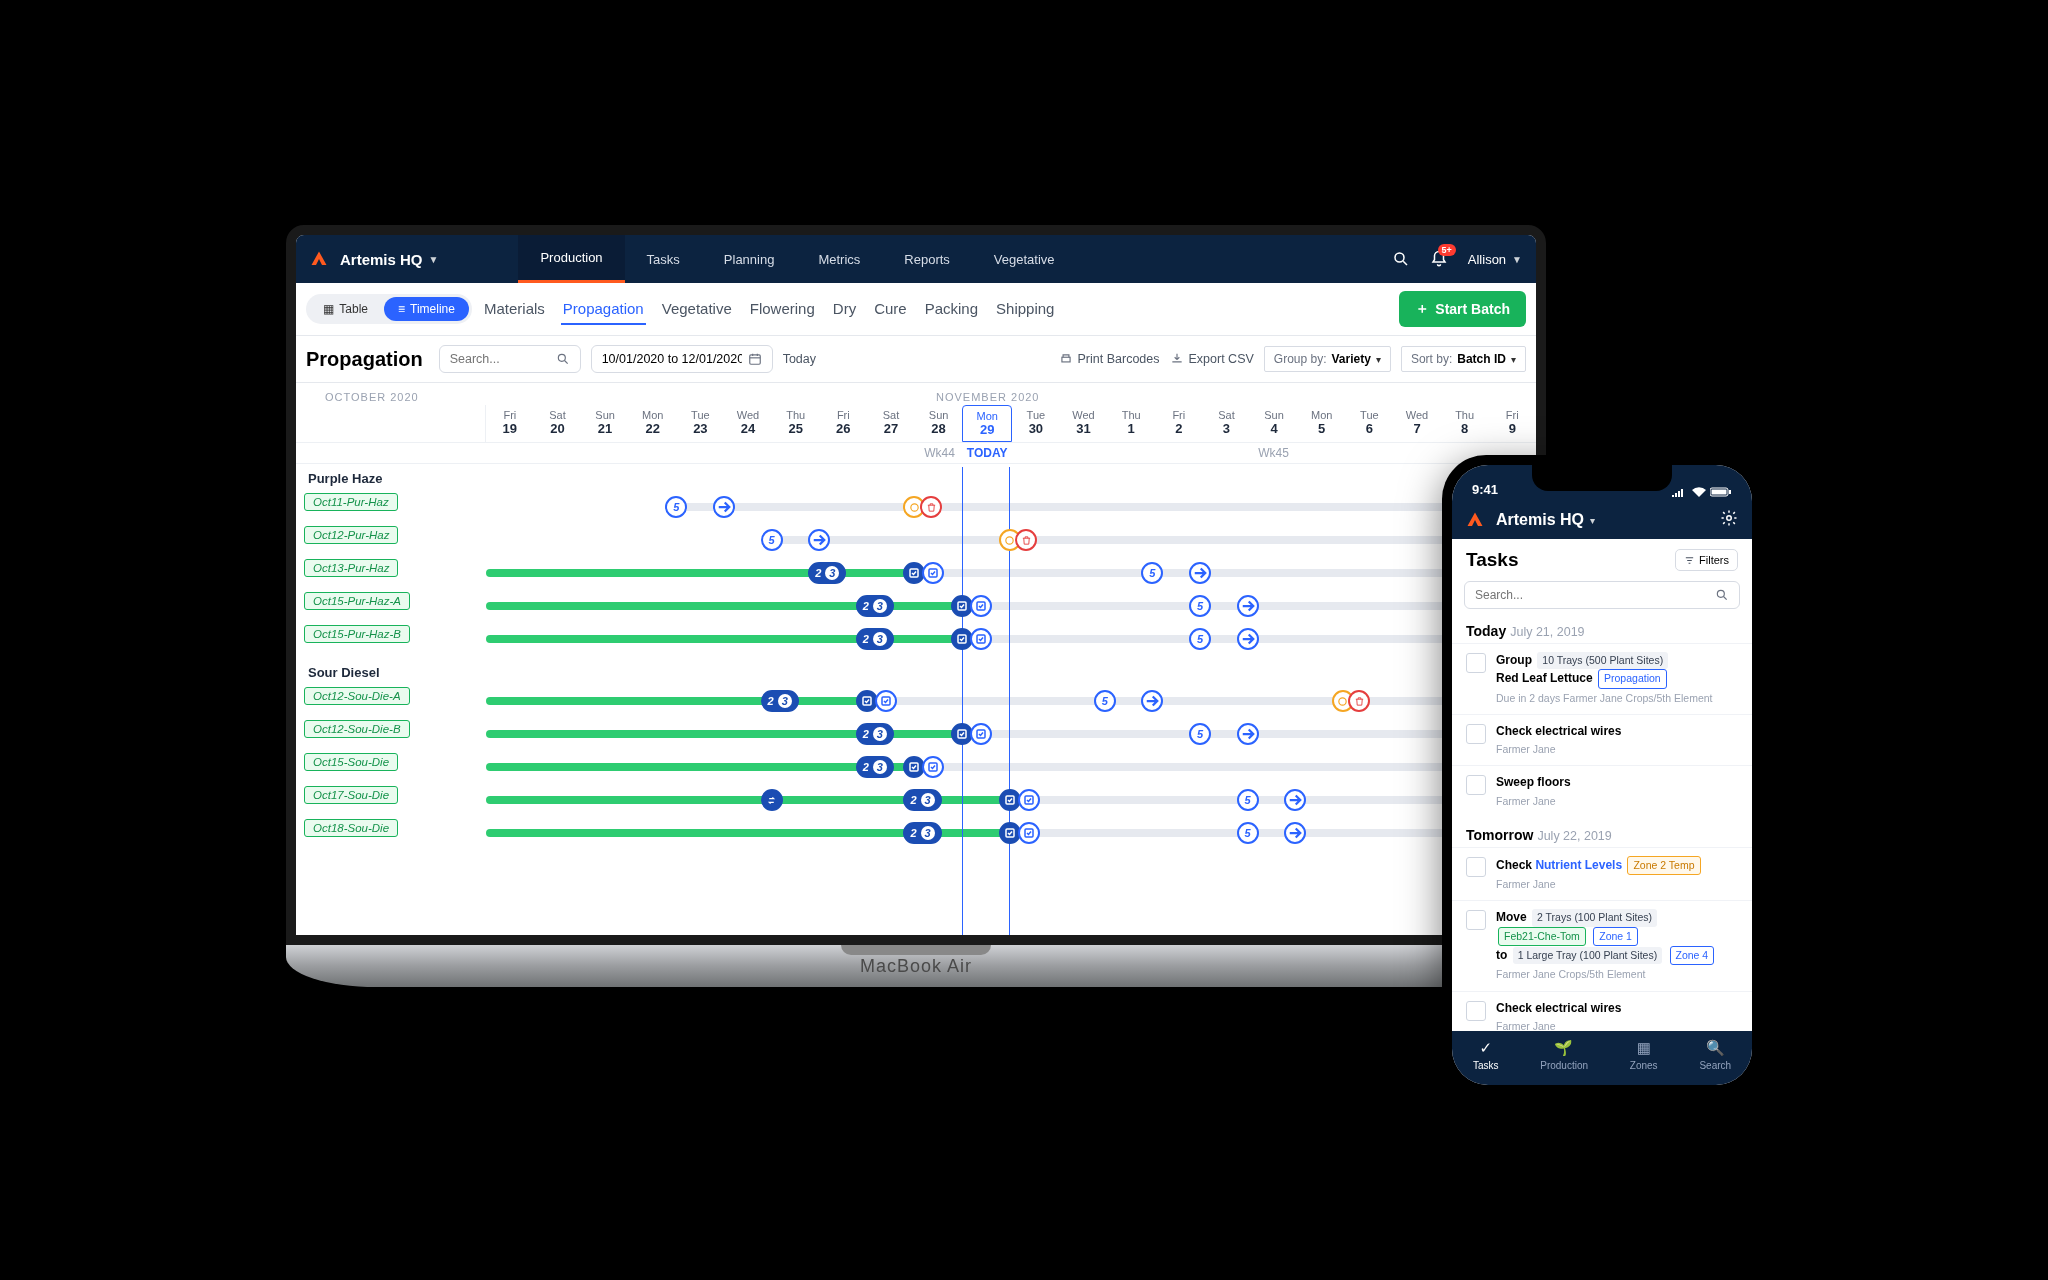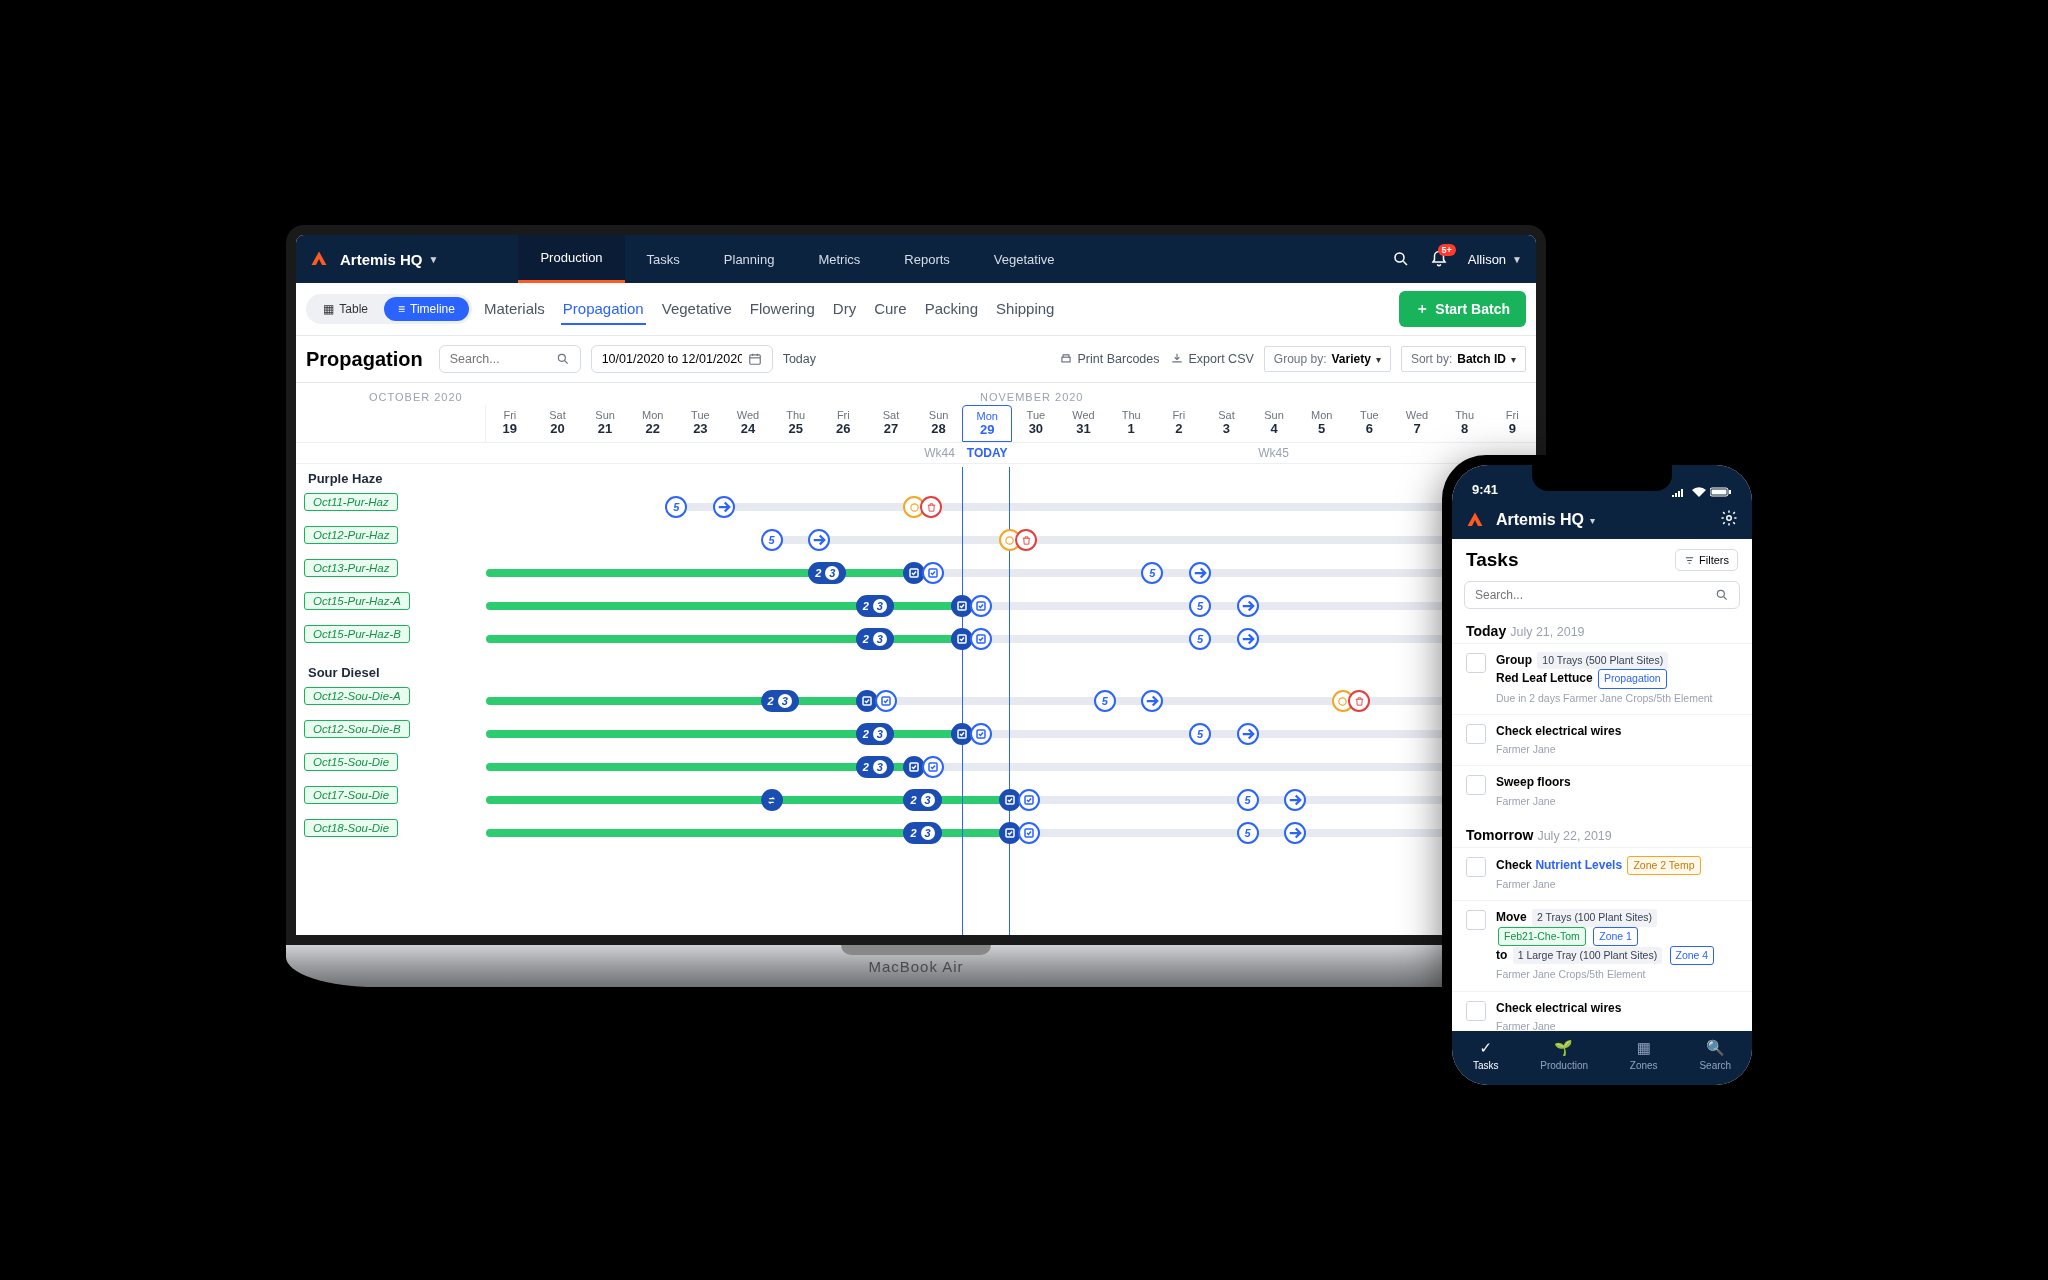--- a/index.html
+++ b/index.html
@@ -2,21 +2,21 @@
 <html><head>
 <meta charset="utf-8">
 <style>
 * { box-sizing: border-box; margin: 0; padding: 0; }
 body { font-family: -apple-system, BlinkMacSystemFont, "Segoe UI", sans-serif; background: #000; display: flex; align-items: center; justify-content: center; min-height: 100vh; overflow: hidden; }
 .stage { position: relative; width: 1476px; height: 870px; }
 
 
 .laptop { position: absolute; left: 0; top: 0; width: 1260px; padding-top: 20px; }
 .laptop-screen { background: #fff; border: 10px solid #1a1a1a; border-radius: 18px 18px 0 0; height: 720px; overflow: hidden; }
-.laptop-base { height: 42px; background: linear-gradient(180deg,#cfd1d5 0%,#9b9da0 50%,#6f7274 100%); border-radius: 0 0 90px 90px / 0 0 30px 30px; display:flex; align-items:center; justify-content:center; color:#4a4a4a; font-size:15px; letter-spacing:1px; position:relative; }
+.laptop-base { height: 42px; background: linear-gradient(180deg,#cfd1d5 0%,#9b9da0 50%,#6f7274 100%); border-radius: 0 0 90px 90px / 0 0 30px 30px; display:flex; align-items:center; justify-content:center; color:#4a4a4a; font-size:18px; letter-spacing:1px; position:relative; }
 .laptop-notch { position:absolute; top:0; left:50%; transform:translateX(-50%); width:150px; height:10px; background:#888; border-radius:0 0 10px 10px;}
 
 
 .app { height:100%; display:flex; flex-direction:column; font-size:13px; }
 .header { background:#0c2340; color:#fff; display:flex; align-items:center; height:48px; padding:0 14px; }
 .logo-mark { width:18px; height:18px; margin-right:6px; display:inline-block; position:relative; }
 .logo-mark svg { display:block; }
 .brand { font-weight:600; font-size:15px; display:flex; align-items:center; gap:6px;}
 .chev { font-size:10px; opacity:.8; }
 .nav { display:flex; margin-left:80px; }
@@ -45,21 +45,21 @@
 .inpt input { border:none; outline:none; font-size:12.5px; background:transparent; width:100px;}
 .inpt.date input { width:140px; }
 .linkbtn { color:#4b5563; font-size:12.5px; display:flex; align-items:center; gap:5px; cursor:pointer;}
 .spacer { flex:1; }
 .selctrl { border:1px solid #d7dbe3; border-radius:2px; padding:5px 9px; font-size:12px; display:flex; align-items:center; gap:5px; cursor:pointer;}
 .selctrl .label { color:#6b7280;}
 
 
 .timeline { flex:1; overflow:hidden; background:#fff; position:relative;}
 .month-row { display:flex; font-size:11px; letter-spacing:1px; color:#9aa2b1; padding:8px 0 2px; text-transform:uppercase;}
-.month-row .month-l { padding-left:29px; flex:0 0 600px;margin-left:44px;}
+.month-row .month-l { padding-left:29px; flex:0 0 600px;}
 .cal-header { display:flex; }
 .side-col { flex:0 0 190px; border-right:1px solid #edf0f4;}
 .days-row { display:flex; flex:1;}
 .day-col { flex:1; text-align:center; font-size:11px; color:#6b7280; padding:4px 0;}
 .day-col .dn { display:block; }
 .day-col .dnum { font-size:13px; font-weight:600; color:#1e293b; margin-top:2px;}
 .day-col.today { border:1.5px solid #2b63ff; border-radius:4px 4px 0 0; color:#2b63ff;}
 .day-col.today .dnum { color:#2b63ff; }
 .week-row { display:flex; border-top:1px solid #edf0f4; border-bottom:1px solid #edf0f4;}
 .week-row .wk-side { flex:0 0 190px;}

